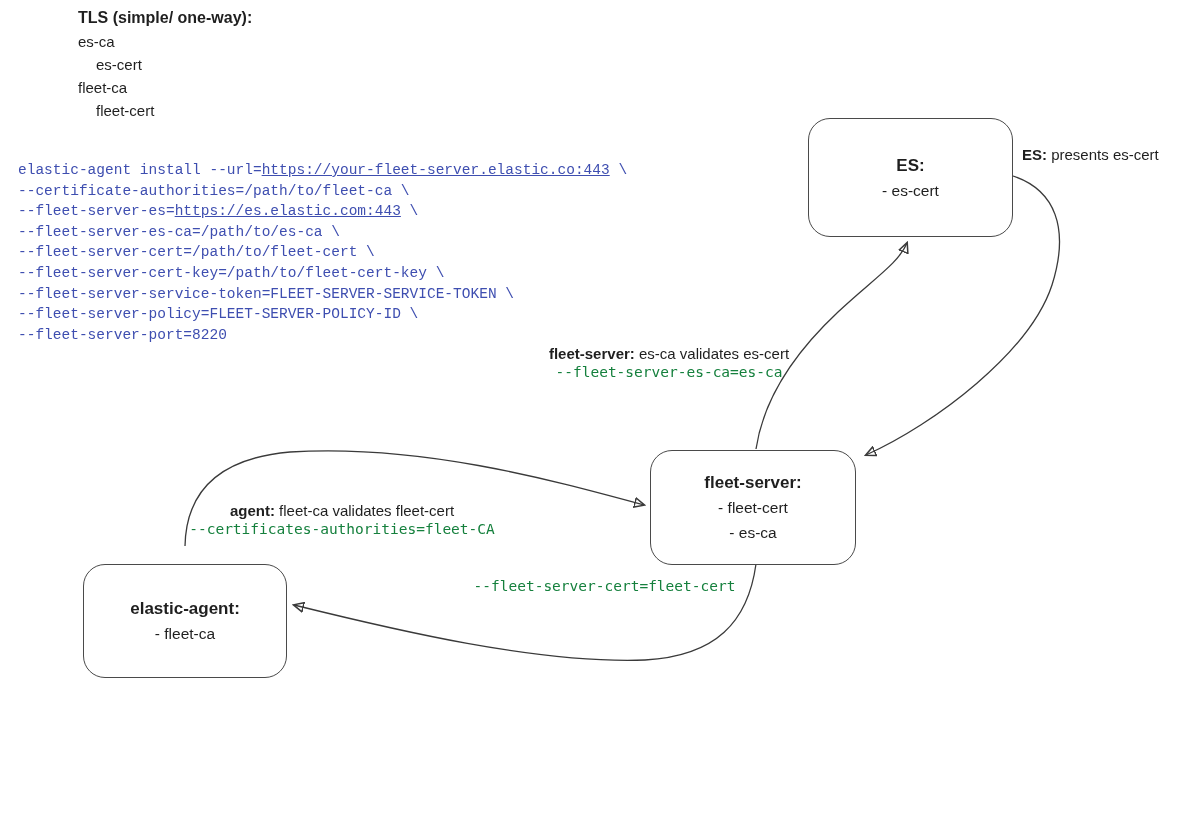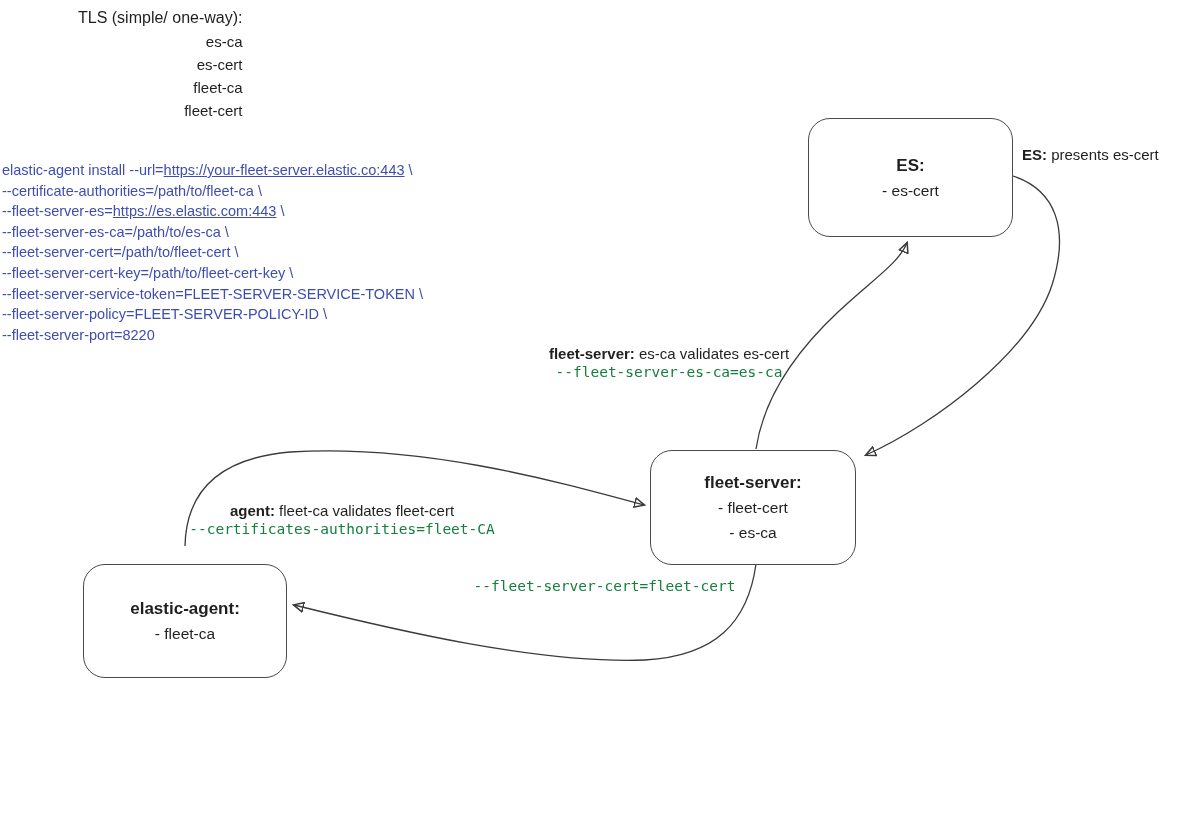--- a/index.html
+++ b/index.html
@@ -5,26 +5,26 @@
   html,body{margin:0;padding:0;}
   body{
     width:1189px;height:840px;position:relative;background:#ffffff;
     font-family:"Liberation Sans","DejaVu Sans",sans-serif;color:#1f1f1f;
     overflow:hidden;
   }
   .abs{position:absolute;}
 
   
   .legend{left:78px;top:6px;}
-  .legend-title{font-size:16px;font-weight:normal;line-height:24px;}
-  .legend-item{font-size:15px;line-height:23px;text-align:right;}
+  .legend-title{font-size:16px;font-weight:bold;line-height:24px;}
+  .legend-item{font-size:15px;line-height:23px;}
   .legend-item.indent{margin-left:18px;}
 
   
-  .command{left:2px;top:160px;font-family:Liberation Sans, sans-serif;
+  .command{left:18px;top:160px;font-family:Liberation Mono, monospace;
     font-size:14.5px;line-height:20.6px;color:#3e4eb0;white-space:pre;}
   .cmd-link{text-decoration:underline;}
 
   
   .node{border:1.5px solid #4a4a4a;border-radius:22px;background:#ffffff;
     display:flex;flex-direction:column;align-items:center;justify-content:center;
     text-align:center;gap:3px;box-sizing:border-box;}
   .node-title{font-size:17px;font-weight:bold;line-height:23px;}
   .node-item{font-size:15.5px;line-height:22px;}
   .node-es{left:808px;top:118px;width:205px;height:119px;}

